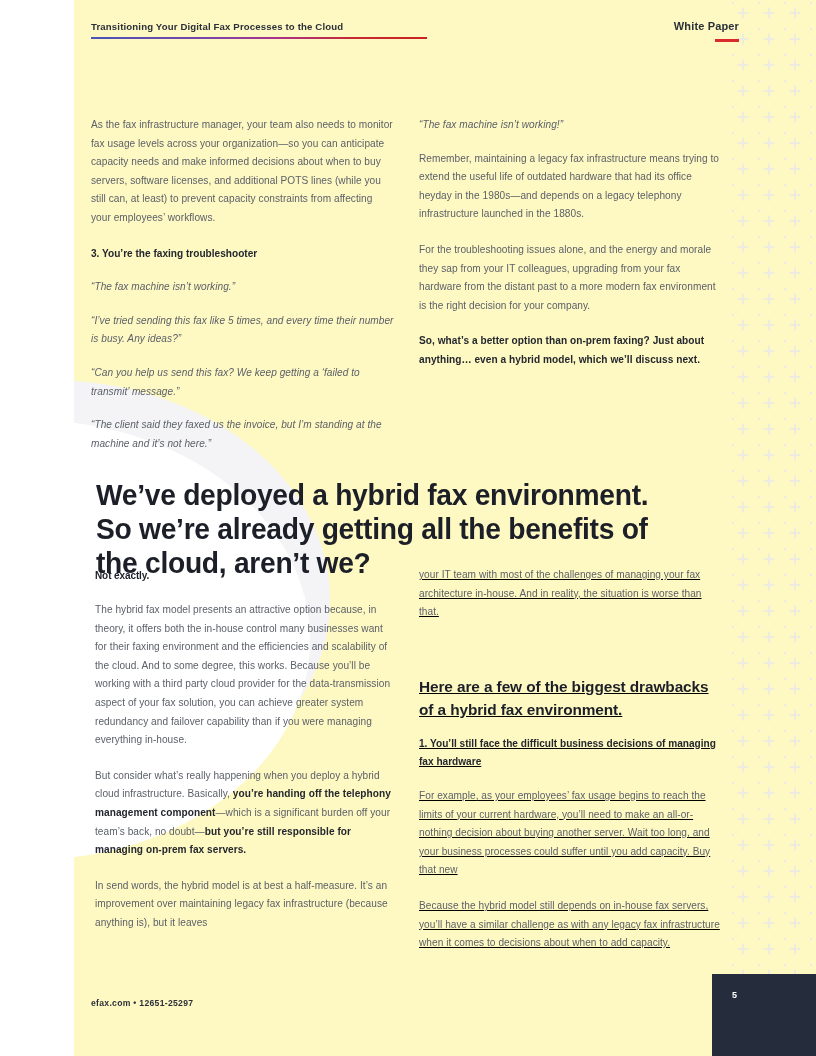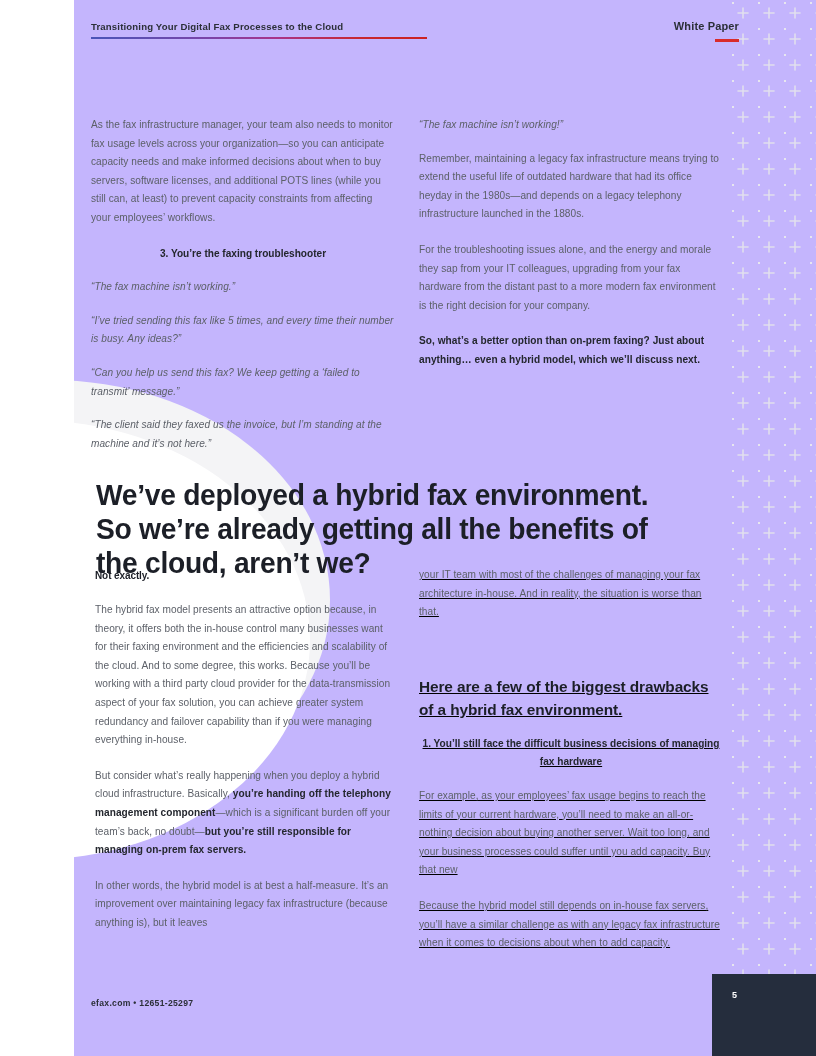--- a/index.html
+++ b/index.html
@@ -9,21 +9,21 @@
   }
   body {
     font-family: "Liberation Sans", sans-serif;
     -webkit-font-smoothing: antialiased;
   }
 
   .page {
     position: relative;
     width: 816px;
     height: 1056px;
-    background: #c4b5fd;
+    background: #fef9c3;
     overflow: hidden;
   }
 
   
   .bg-dots {
     position: absolute;
     top: 0;
     right: 0;
     width: 86px;
     height: 1056px;
@@ -136,21 +136,20 @@
   .col p b, .col p strong {
     color: #24272e;
     font-weight: bold;
   }
   .subhead-sm {
     margin: 0 0 15px 0;
     font-size: 10.1px;
     line-height: 18.6px;
     font-weight: bold;
     color: #24272e;
-    text-align: center;
   }
   p.allbold {
     color: #24272e;
     font-weight: bold;
   }
 
   
   .headline {
     position: absolute;
     left: 96px;
@@ -276,21 +275,21 @@
   </div>
 
   <div class="headline">We’ve deployed a hybrid fax environment. So we’re already getting all the benefits of the cloud, aren’t we?</div>
 
   <div class="lower">
 
     <div class="col">
       <div class="sub-b">Not exactly.</div>
       <p>The hybrid fax model presents an attractive option because, in theory, it offers both the in-house control many businesses want for their faxing environment and the efficiencies and scalability of the cloud. And to some degree, this works. Because you’ll be working with a third party cloud provider for the data-transmission aspect of your fax solution, you can achieve greater system redundancy and failover capability than if you were managing everything in-house.</p>
       <p><span>But consider what’s really happening when you deploy a hybrid cloud infrastructure. Basically, </span><b>you’re handing off the telephony management component</b><span>—which is a significant burden off your team’s back, no doubt—</span><b>but you’re still responsible for managing on-prem fax servers.</b></p>
-      <p>In other words, the hybrid model is at best a half-measure. It’s an improvement over maintaining legacy fax infrastructure (because anything is), but it leaves</p>
+      <p>In send words, the hybrid model is at best a half-measure. It’s an improvement over maintaining legacy fax infrastructure (because anything is), but it leaves</p>
     </div>
 
     <div class="col right">
       <p>your IT team with most of the challenges of managing your fax architecture in-house. And in reality, the situation is worse than that.</p>
       <div class="spacer-lg"></div>
       <div class="sub-big">Here are a few of the biggest drawbacks of a hybrid fax environment.</div>
       <div class="subhead-sm">1. You’ll still face the difficult business decisions of managing fax hardware</div>
       <p>For example, as your employees’ fax usage begins to reach the limits of your current hardware, you’ll need to make an all-or-nothing decision about buying another server. Wait too long, and your business processes could suffer until you add capacity. Buy that new</p>
       <p>Because the hybrid model still depends on in-house fax servers, you’ll have a similar challenge as with any legacy fax infrastructure when it comes to decisions about when to add capacity.</p>
     </div>

